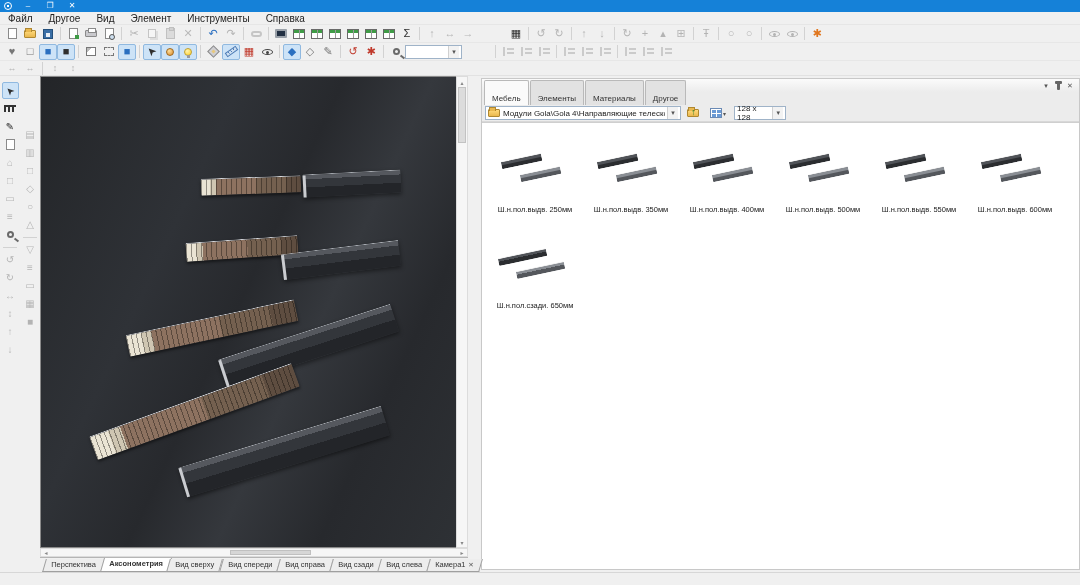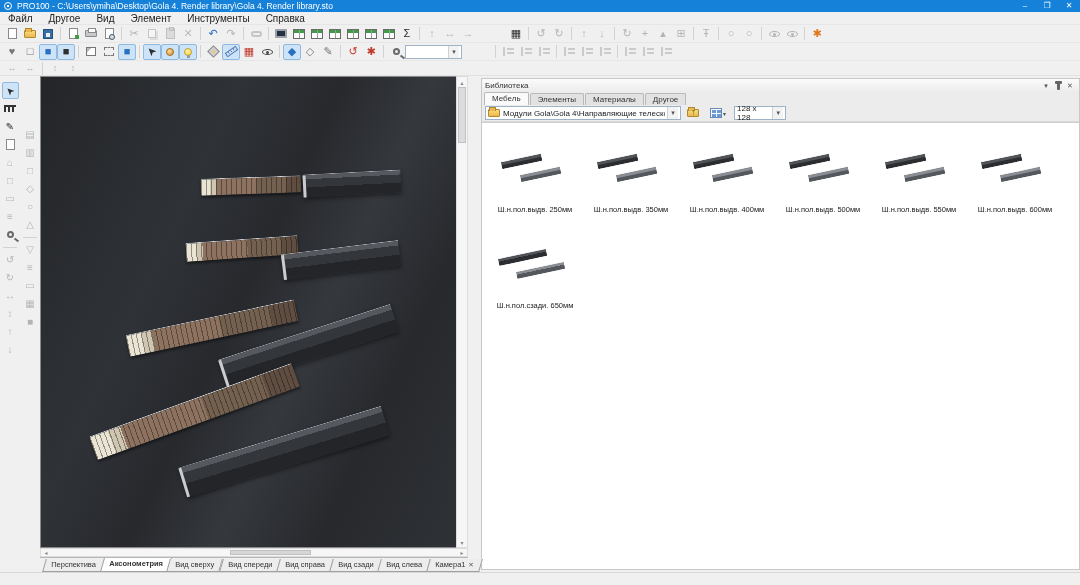--- a/index.html
+++ b/index.html
@@ -119,21 +119,21 @@
   .rail-dk{border-top:1px solid #a9adb3;box-shadow:0 2px 4px rgba(0,0,0,.45);
     background:linear-gradient(180deg,#55585e 0 18%,#33363b 18% 55%,#232529 55% 100%)}
   .rail-dk::before{content:"";position:absolute;left:0;top:0;bottom:0;width:3px;background:#caccd0}
 
   
   .library{width:599px;flex:0 0 auto;margin-top:2px;background:#f0f0f0;border:1px solid #c8c8c8;display:flex;flex-direction:column;height:492px}
   .lib-head{height:13px;display:flex;align-items:center;font-size:8px;color:#333;padding:0 3px;background:linear-gradient(180deg,#fbfbfb,#ececec)}
   .lib-head .lt{flex:1}
   .lib-head .hb{width:12px;height:11px;display:flex;align-items:center;justify-content:center;font-size:7px;color:#555}
   .lib-tabs{height:13px;display:flex;align-items:flex-end;font-size:8px;color:#333;padding-left:2px;background:#ececec}
-  .lib-tab{height:12px;line-height:11px;padding:0 7px;border:1px solid #b9b9b9;border-bottom:none;background:#e2e2e2;margin-right:1px;border-radius:2px 2px 0 0}
+  .lib-tab{height:12px;line-height:11px;padding:12px 7px;border:1px solid #b9b9b9;border-bottom:none;background:#e2e2e2;margin-right:1px;border-radius:2px 2px 0 0}
   .lib-tab.active{background:#fafafa;height:13px}
   .lib-bar{height:17px;display:flex;align-items:center;background:#ececec;padding:1px 3px;gap:3px;border-bottom:1px solid #d8d8d8}
   .pathbox{width:196px}
   .pathbox .ptext{flex:1;white-space:nowrap;overflow:hidden;margin-left:3px}
   .lib-btn{width:18px;height:15px;display:inline-flex;align-items:center;justify-content:center;border:1px solid transparent;border-radius:2px}
   .viewbtn{width:26px;gap:1px;font-size:6px;color:#555}
   .sizebox{width:52px;justify-content:flex-start}
   .lib-content{flex:1;background:#fff;border-top:1px solid #cfcfcf;overflow:hidden}
   .lib-grid{display:flex;flex-wrap:wrap;align-content:flex-start;padding:12px 0 0 5px}
   .lib-item{position:relative;width:96px;height:82px;margin-bottom:14px;border:1px solid transparent}
@@ -149,21 +149,20 @@
 
   .statusbar{height:13px;background:#f0f0f0;border-top:1px solid #d7d7d7}
 </style>
 </head>
 <body>
 
 <div class="app">
 
   <div class="titlebar">
     <span class="app-ico"></span>
-    <span class="title-text">PRO100 - C:\Users\ymiha\Desktop\Gola 4. Render library\Gola 4. Render library.sto</span>
     <span class="win-ctrls">
       <span>–</span>
       <span>❐</span>
       <span>✕</span>
     </span>
   </div>
 
   <div class="menubar">
     <span>Файл</span>
     <span>Другое</span>

